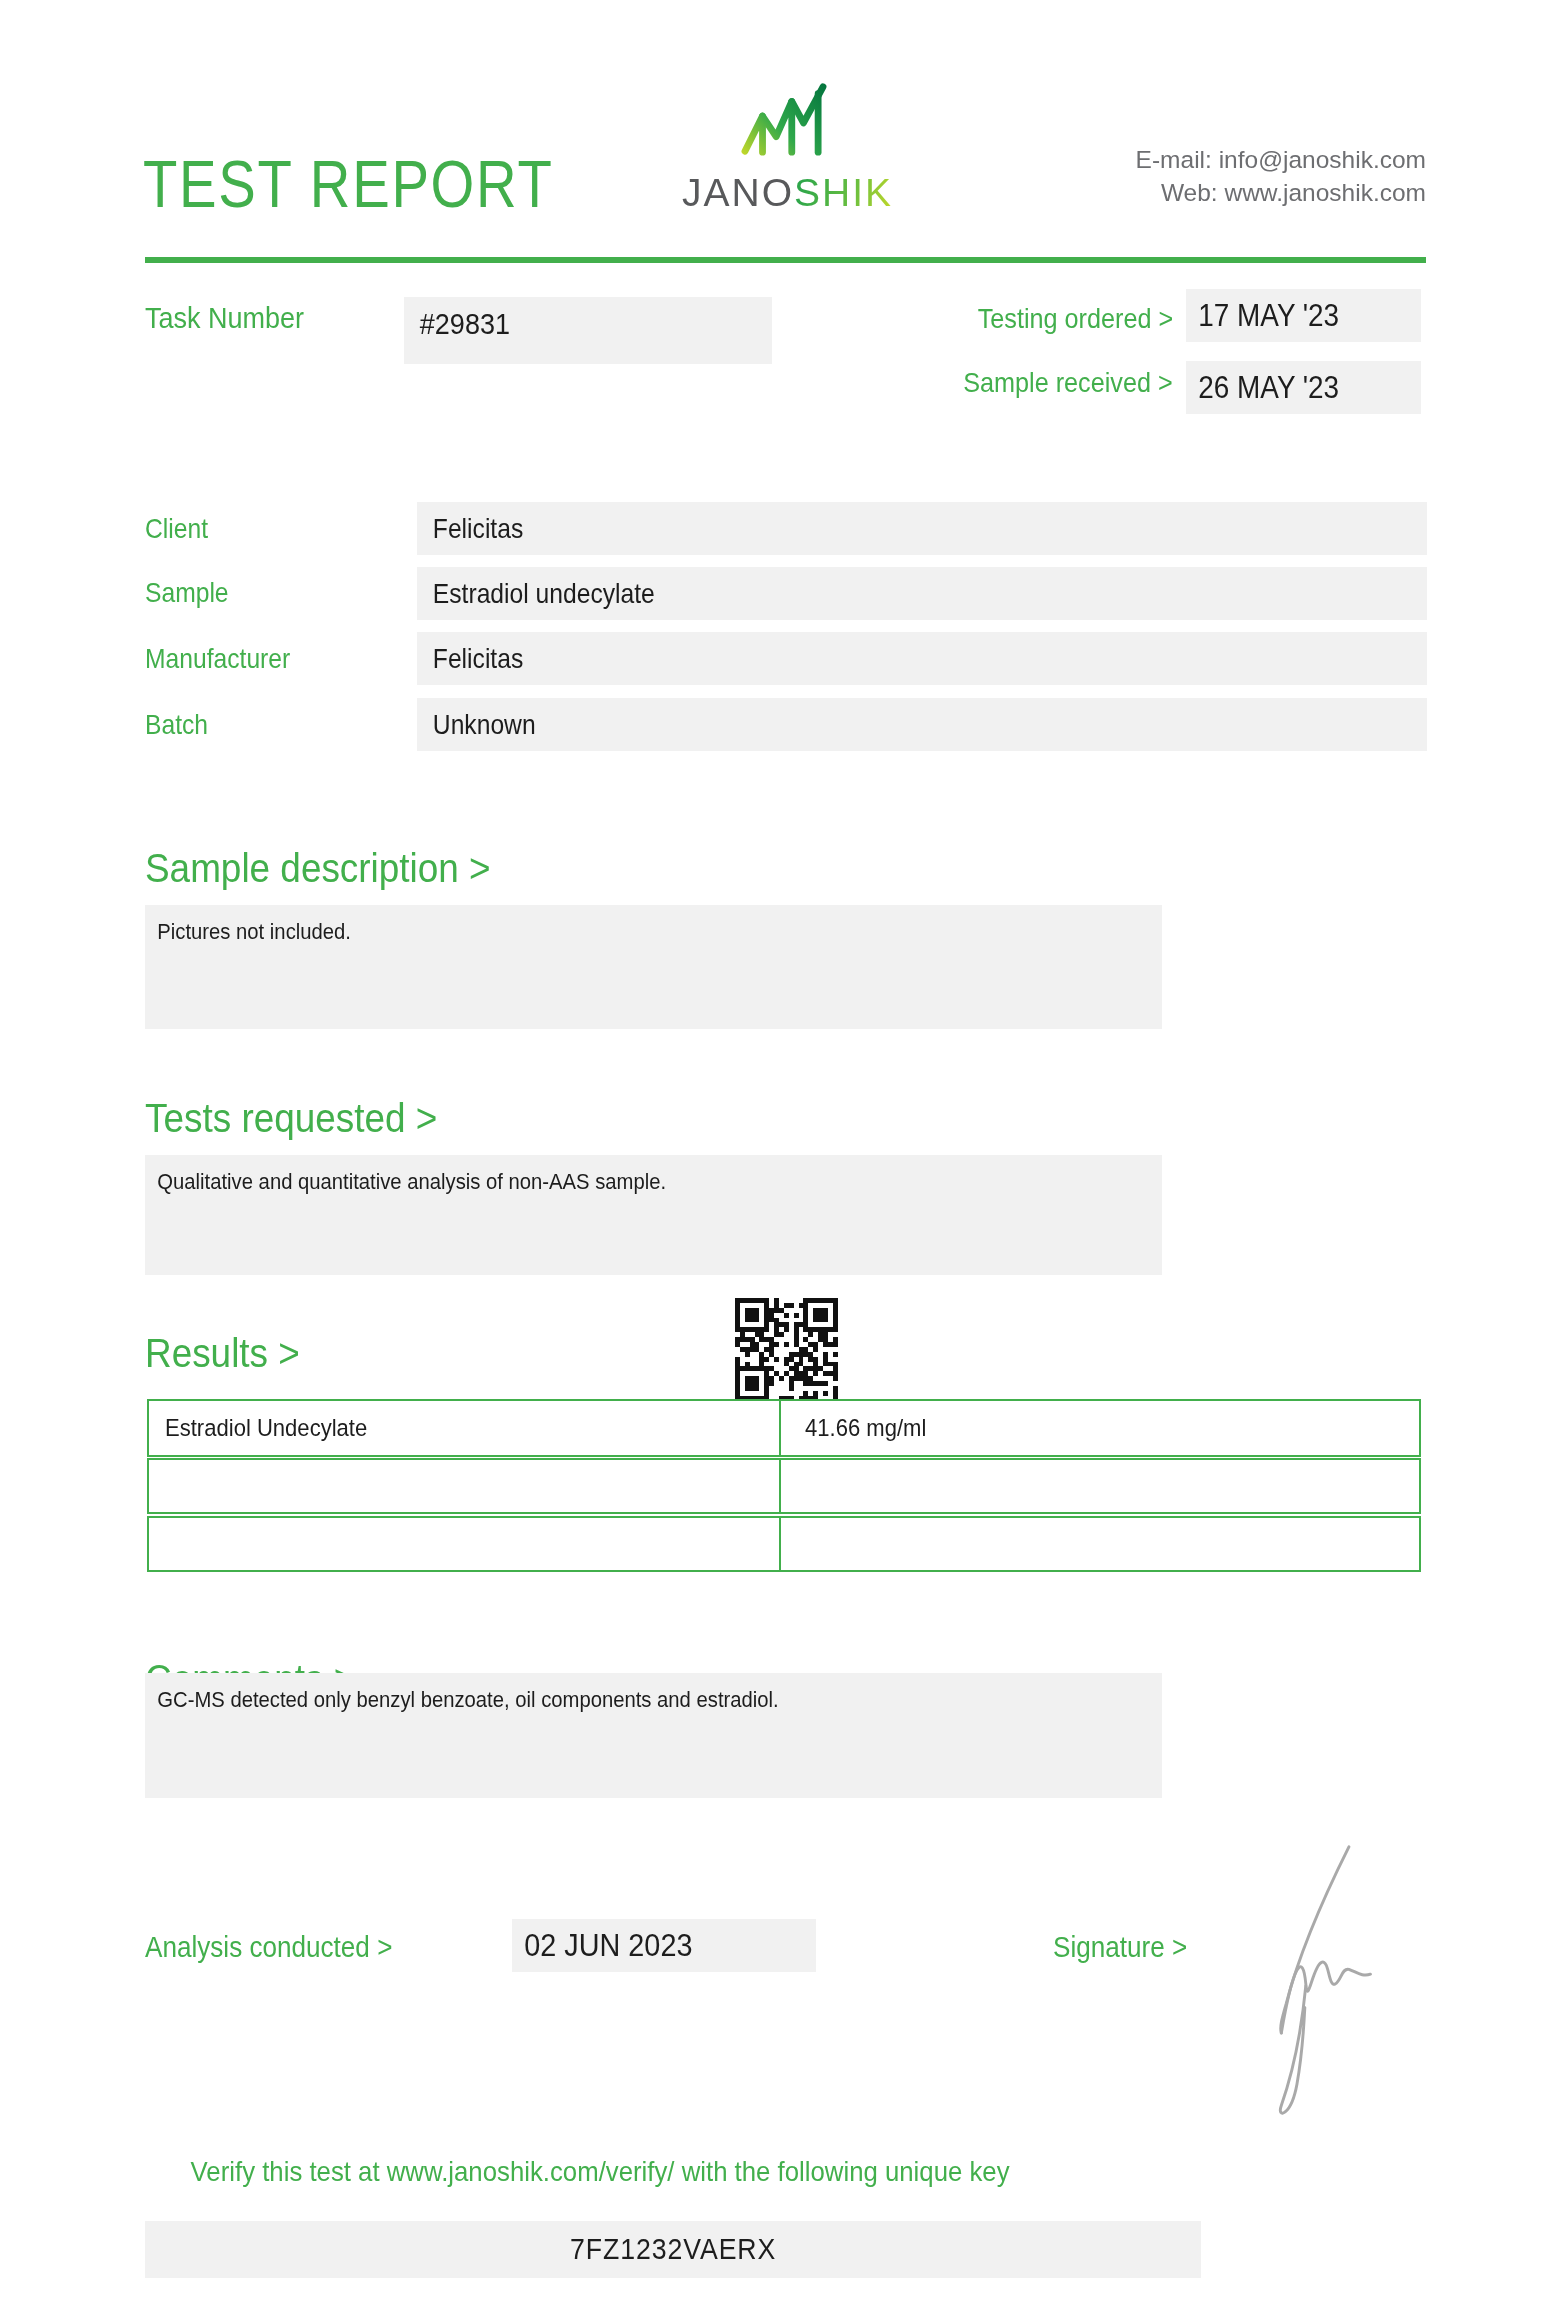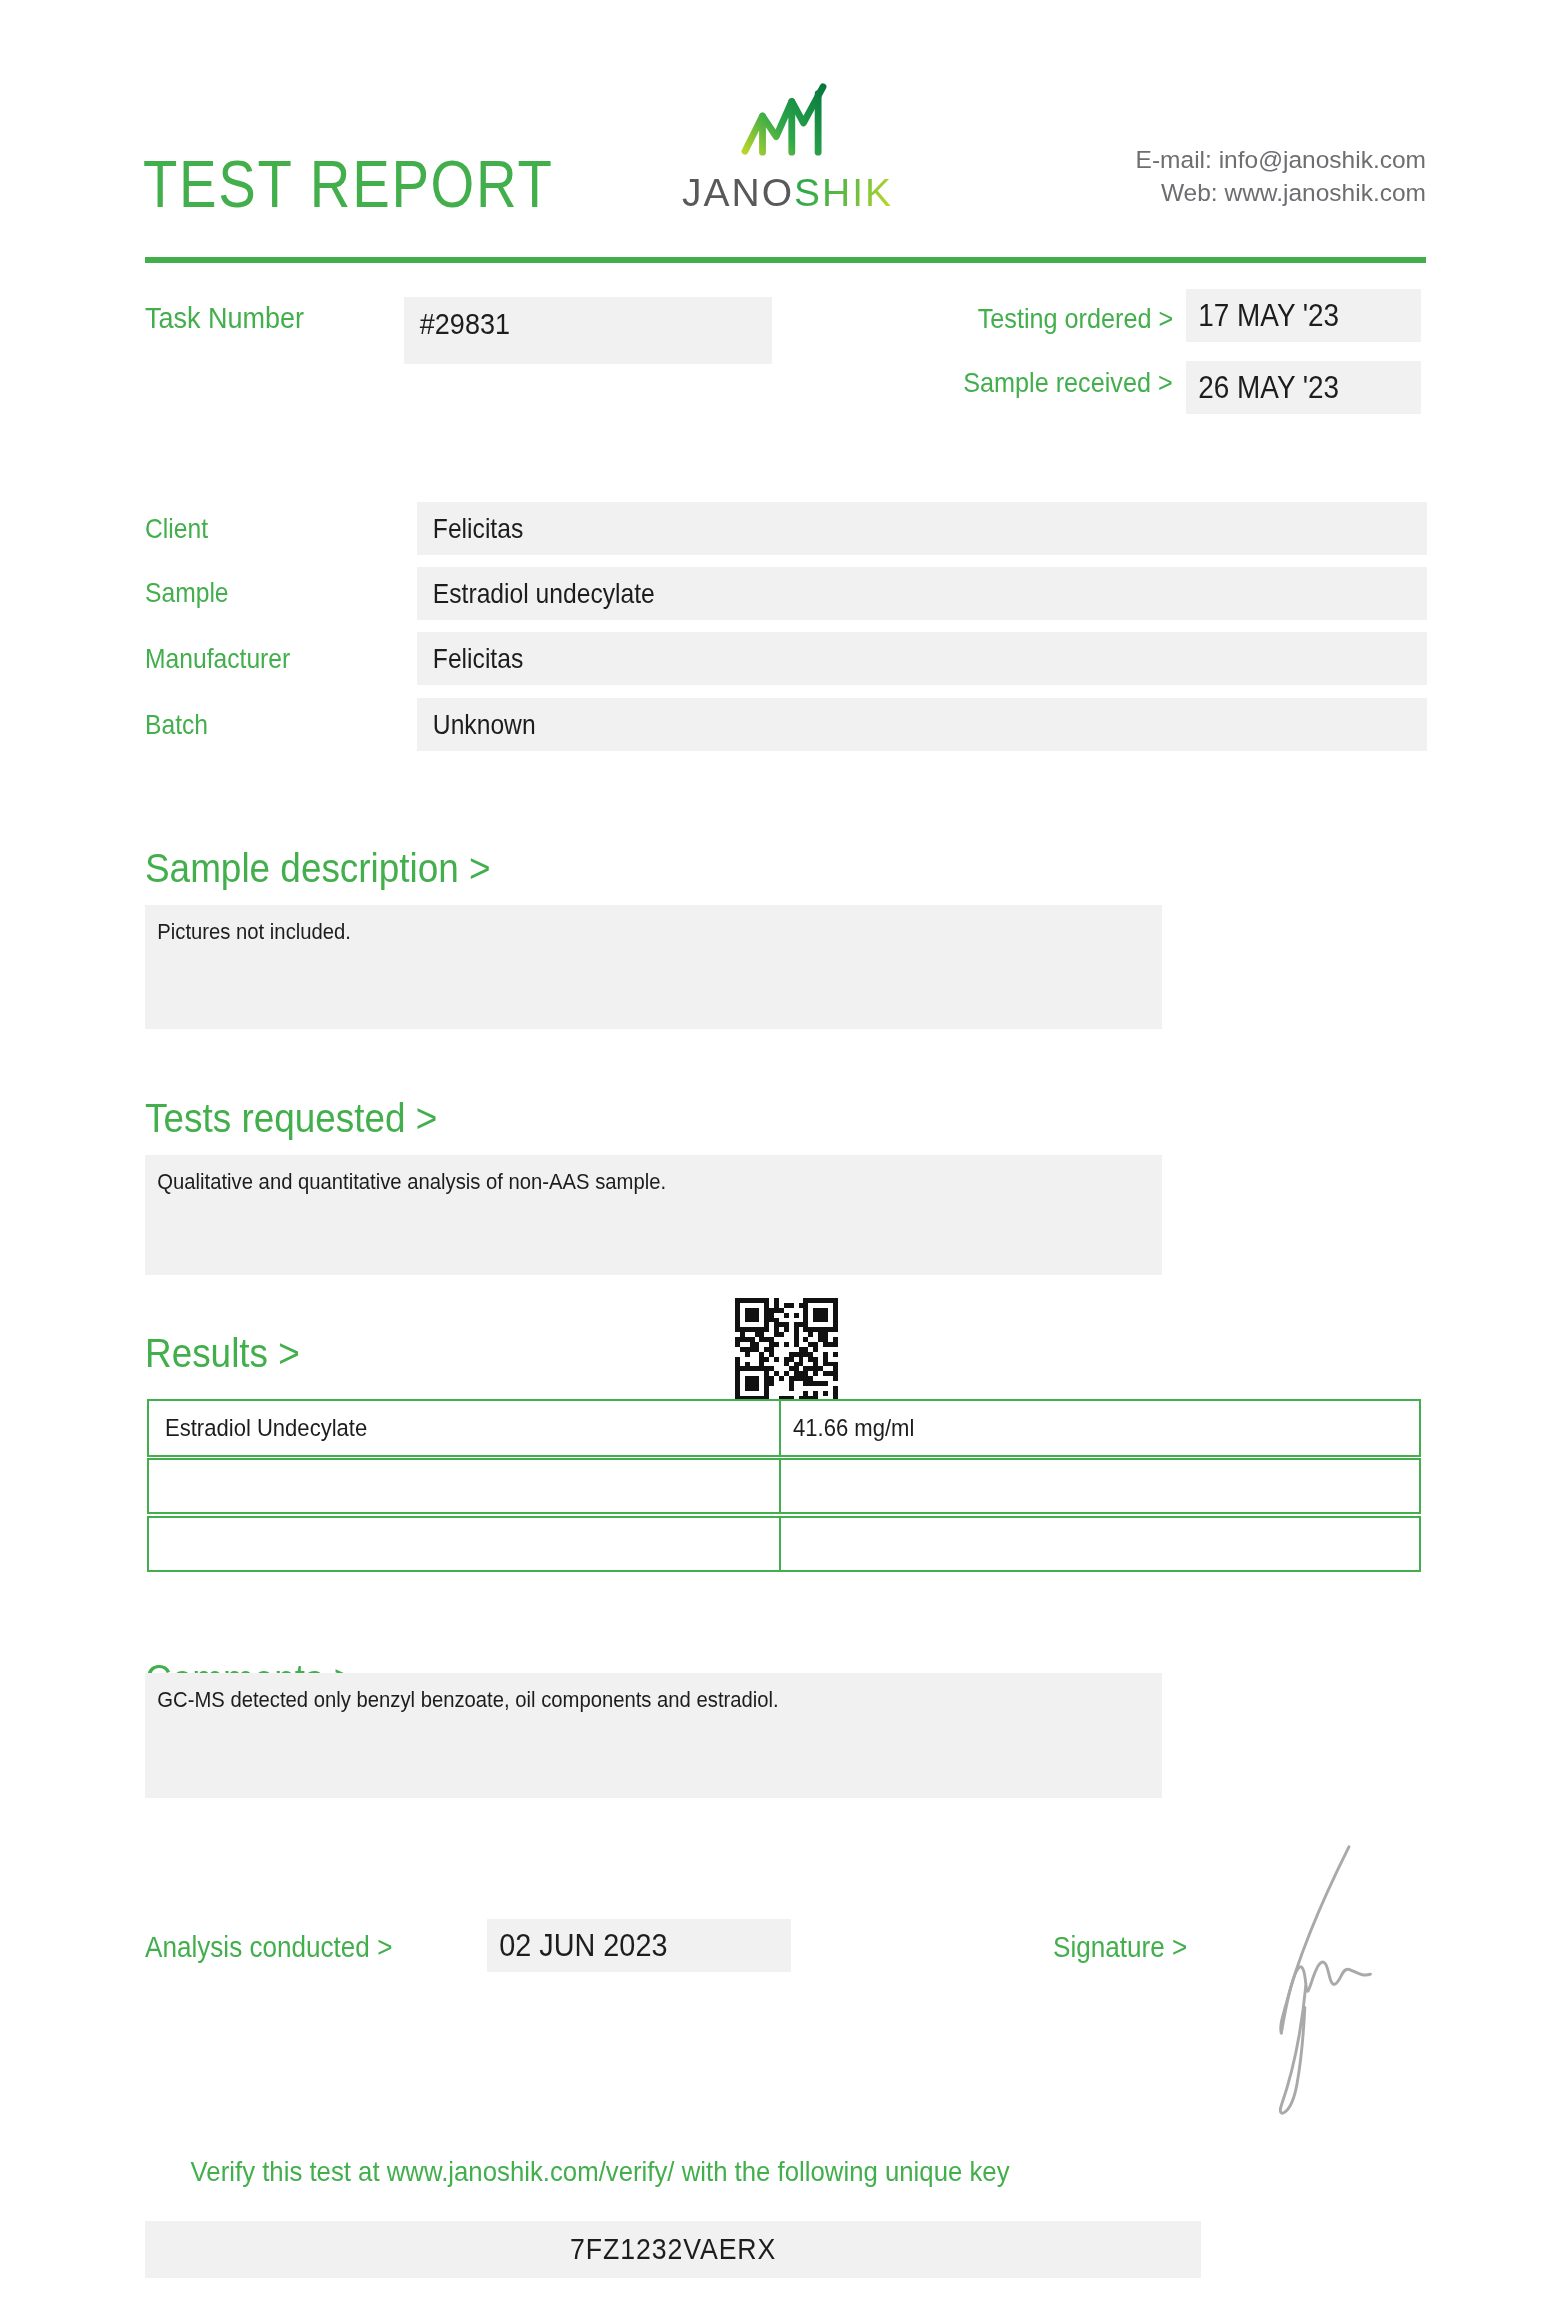--- a/index.html
+++ b/index.html
@@ -47,28 +47,28 @@
   .info-label{left:145px;font-size:27.4px}
   .info-box{left:417px;width:1010px;height:53px}
   .info-box span{font-size:27.4px;line-height:53px;padding-left:17.6px}
 
   .sec-head{left:145px;font-size:41px}
   .big-box{left:145px;width:1017px}
   .big-box span{font-size:22.5px;line-height:29px;padding:11.8px 0 0 13.7px}
 
   .results-table-row{left:147px;width:1274px;background:#fff;border:2.9px solid var(--green);display:flex}
   .cell-l{width:632px;border-right:2.9px solid var(--green);font-size:24.5px;padding-left:15.7px;display:flex;align-items:center}
-  .cell-r{flex:1;font-size:24.5px;padding-left:12px;display:flex;align-items:center}
+  .cell-r{flex:1;font-size:24.5px;padding-left:24px;display:flex;align-items:center}
 
   .qr{left:735px;top:1298px;width:103px;height:103px;display:grid;grid-template-columns:repeat(21,4.9px);grid-template-rows:repeat(21,4.9px)}
   .qr div{width:4.9px;height:4.9px}
   .qr .b{background:#111}
 
   .analysis-label{left:145px;top:1931px;font-size:29px}
-  .analysis-box{left:487px;top:1919px;width:304px;height:53px}
+  .analysis-box{left:512px;top:1919px;width:304px;height:53px}
   .analysis-box span{font-size:32px;line-height:53px;padding-left:13.7px}
   .signature-label{left:1053px;top:1931px;font-size:29px}
   .signature-svg{left:1247px;top:1839px}
 
   .verify-head{left:155px;top:2156px;width:1281px;font-size:28px}
   .key-box{left:145px;top:2221px;width:1056px;height:57px;text-align:center}
   .key-box span{font-size:29px;line-height:57px;letter-spacing:1px}
 </style>
 </head>
 <body>

